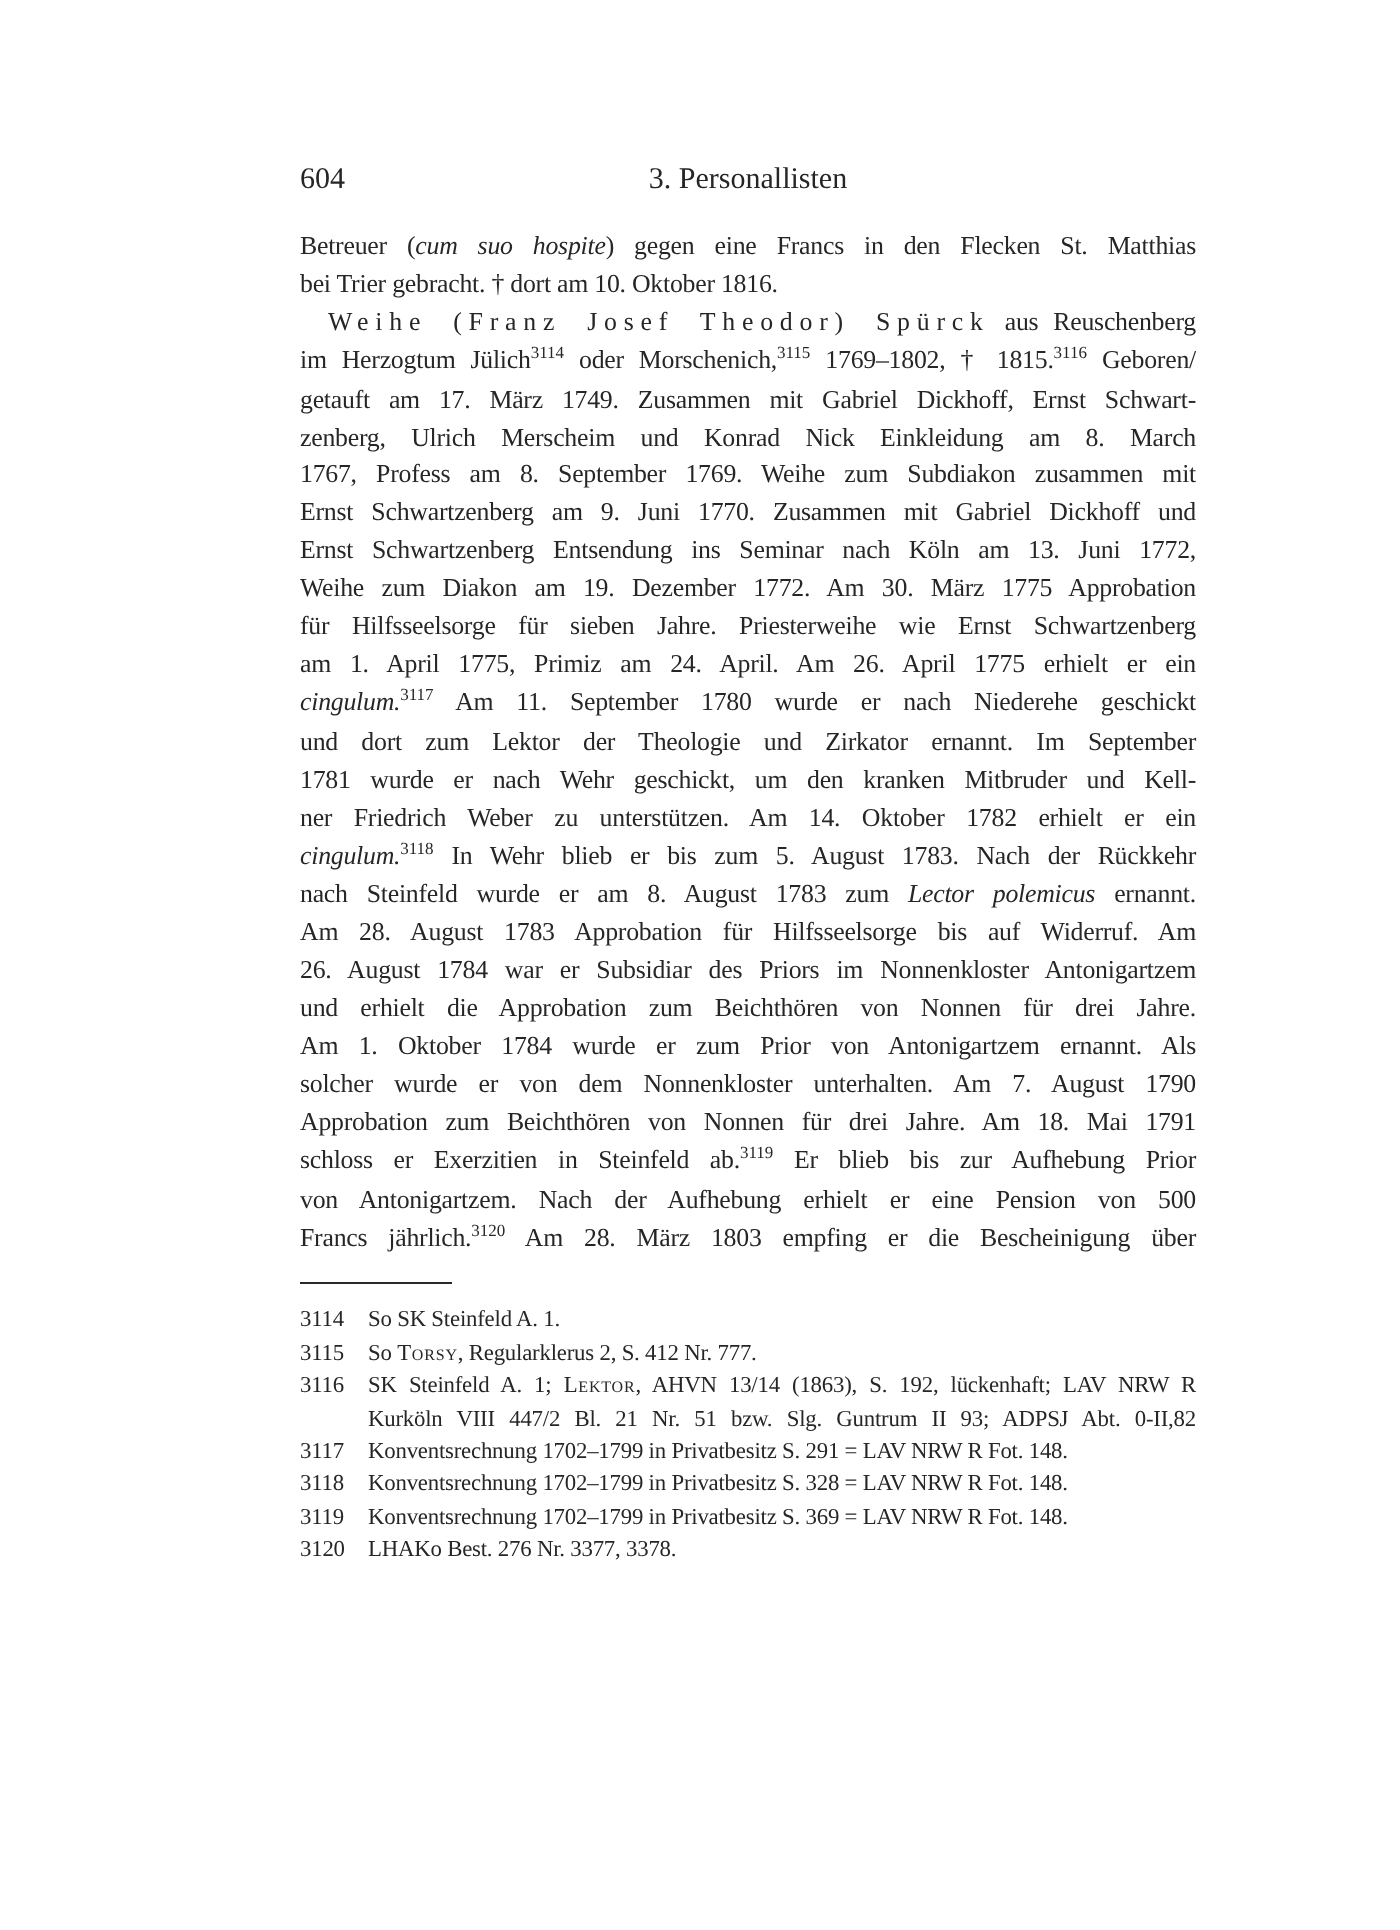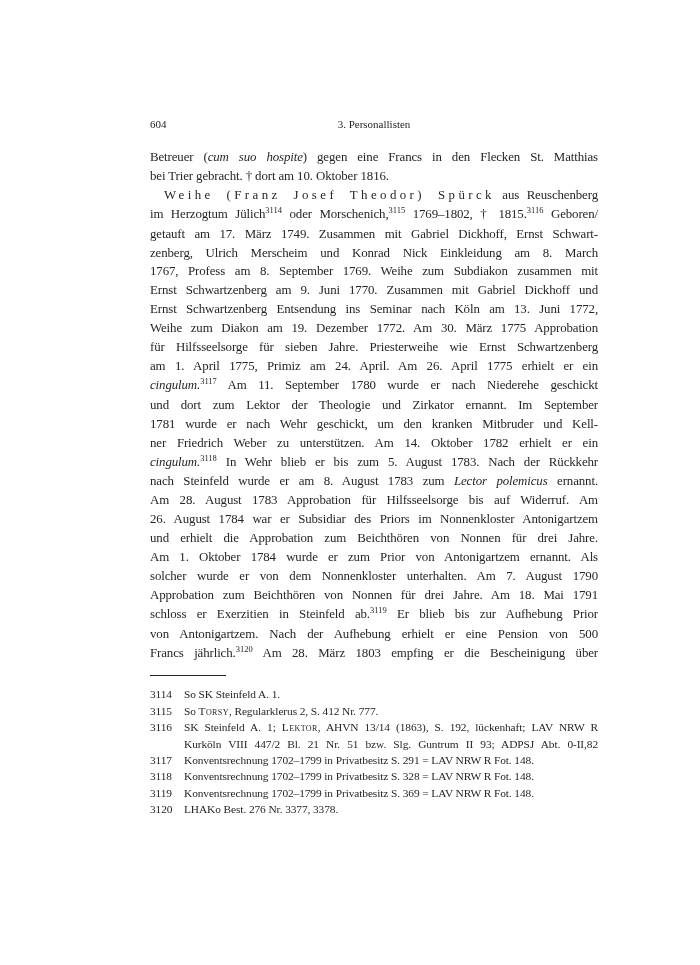--- a/index.html
+++ b/index.html
@@ -1,23 +1,23 @@
 <!DOCTYPE html>
 <html><head>
 <meta charset="utf-8">
 <style>
   * { margin:0; padding:0; box-sizing:border-box; }
   html,body { width:700px; height:965px; }
   body { background:#ffffff; font-family:"Liberation Serif", serif; color:#262626; }
   .page { position:relative; width:700px; height:965px; background:#ffffff; overflow:hidden; }
   .text-block { position:absolute; left:150px; top:82px; width:448px; }
 
-  .header { position:relative; font-size:11px; line-height:17px; height:17px; }
+  .header { position:relative; font-size:15px; line-height:17px; height:17px; }
   .page-num { position:absolute; left:0; top:0; }
-  .running-head { display:block; width:100%; text-align:center;margin-top:34px; }
+  .running-head { display:block; width:100%; text-align:center; }
 
   .body-text { margin-top:15px; font-size:12.9px; line-height:18.9px; letter-spacing:-0.12px; }
   .tline { width:100%; }
   .tline.just { text-align:justify; text-align-last:justify; }
   .para.indent .tline:first-child { text-indent:14px; }
 
   .run-i  { font-style:italic; }
   .run-sup{ font-size:8.5px; position:relative; top:-4.5px; letter-spacing:0; }
   .run-sc { font-variant:small-caps; letter-spacing:0.4px; }
   .run-sp { letter-spacing:3.4px; word-spacing:2px; }

